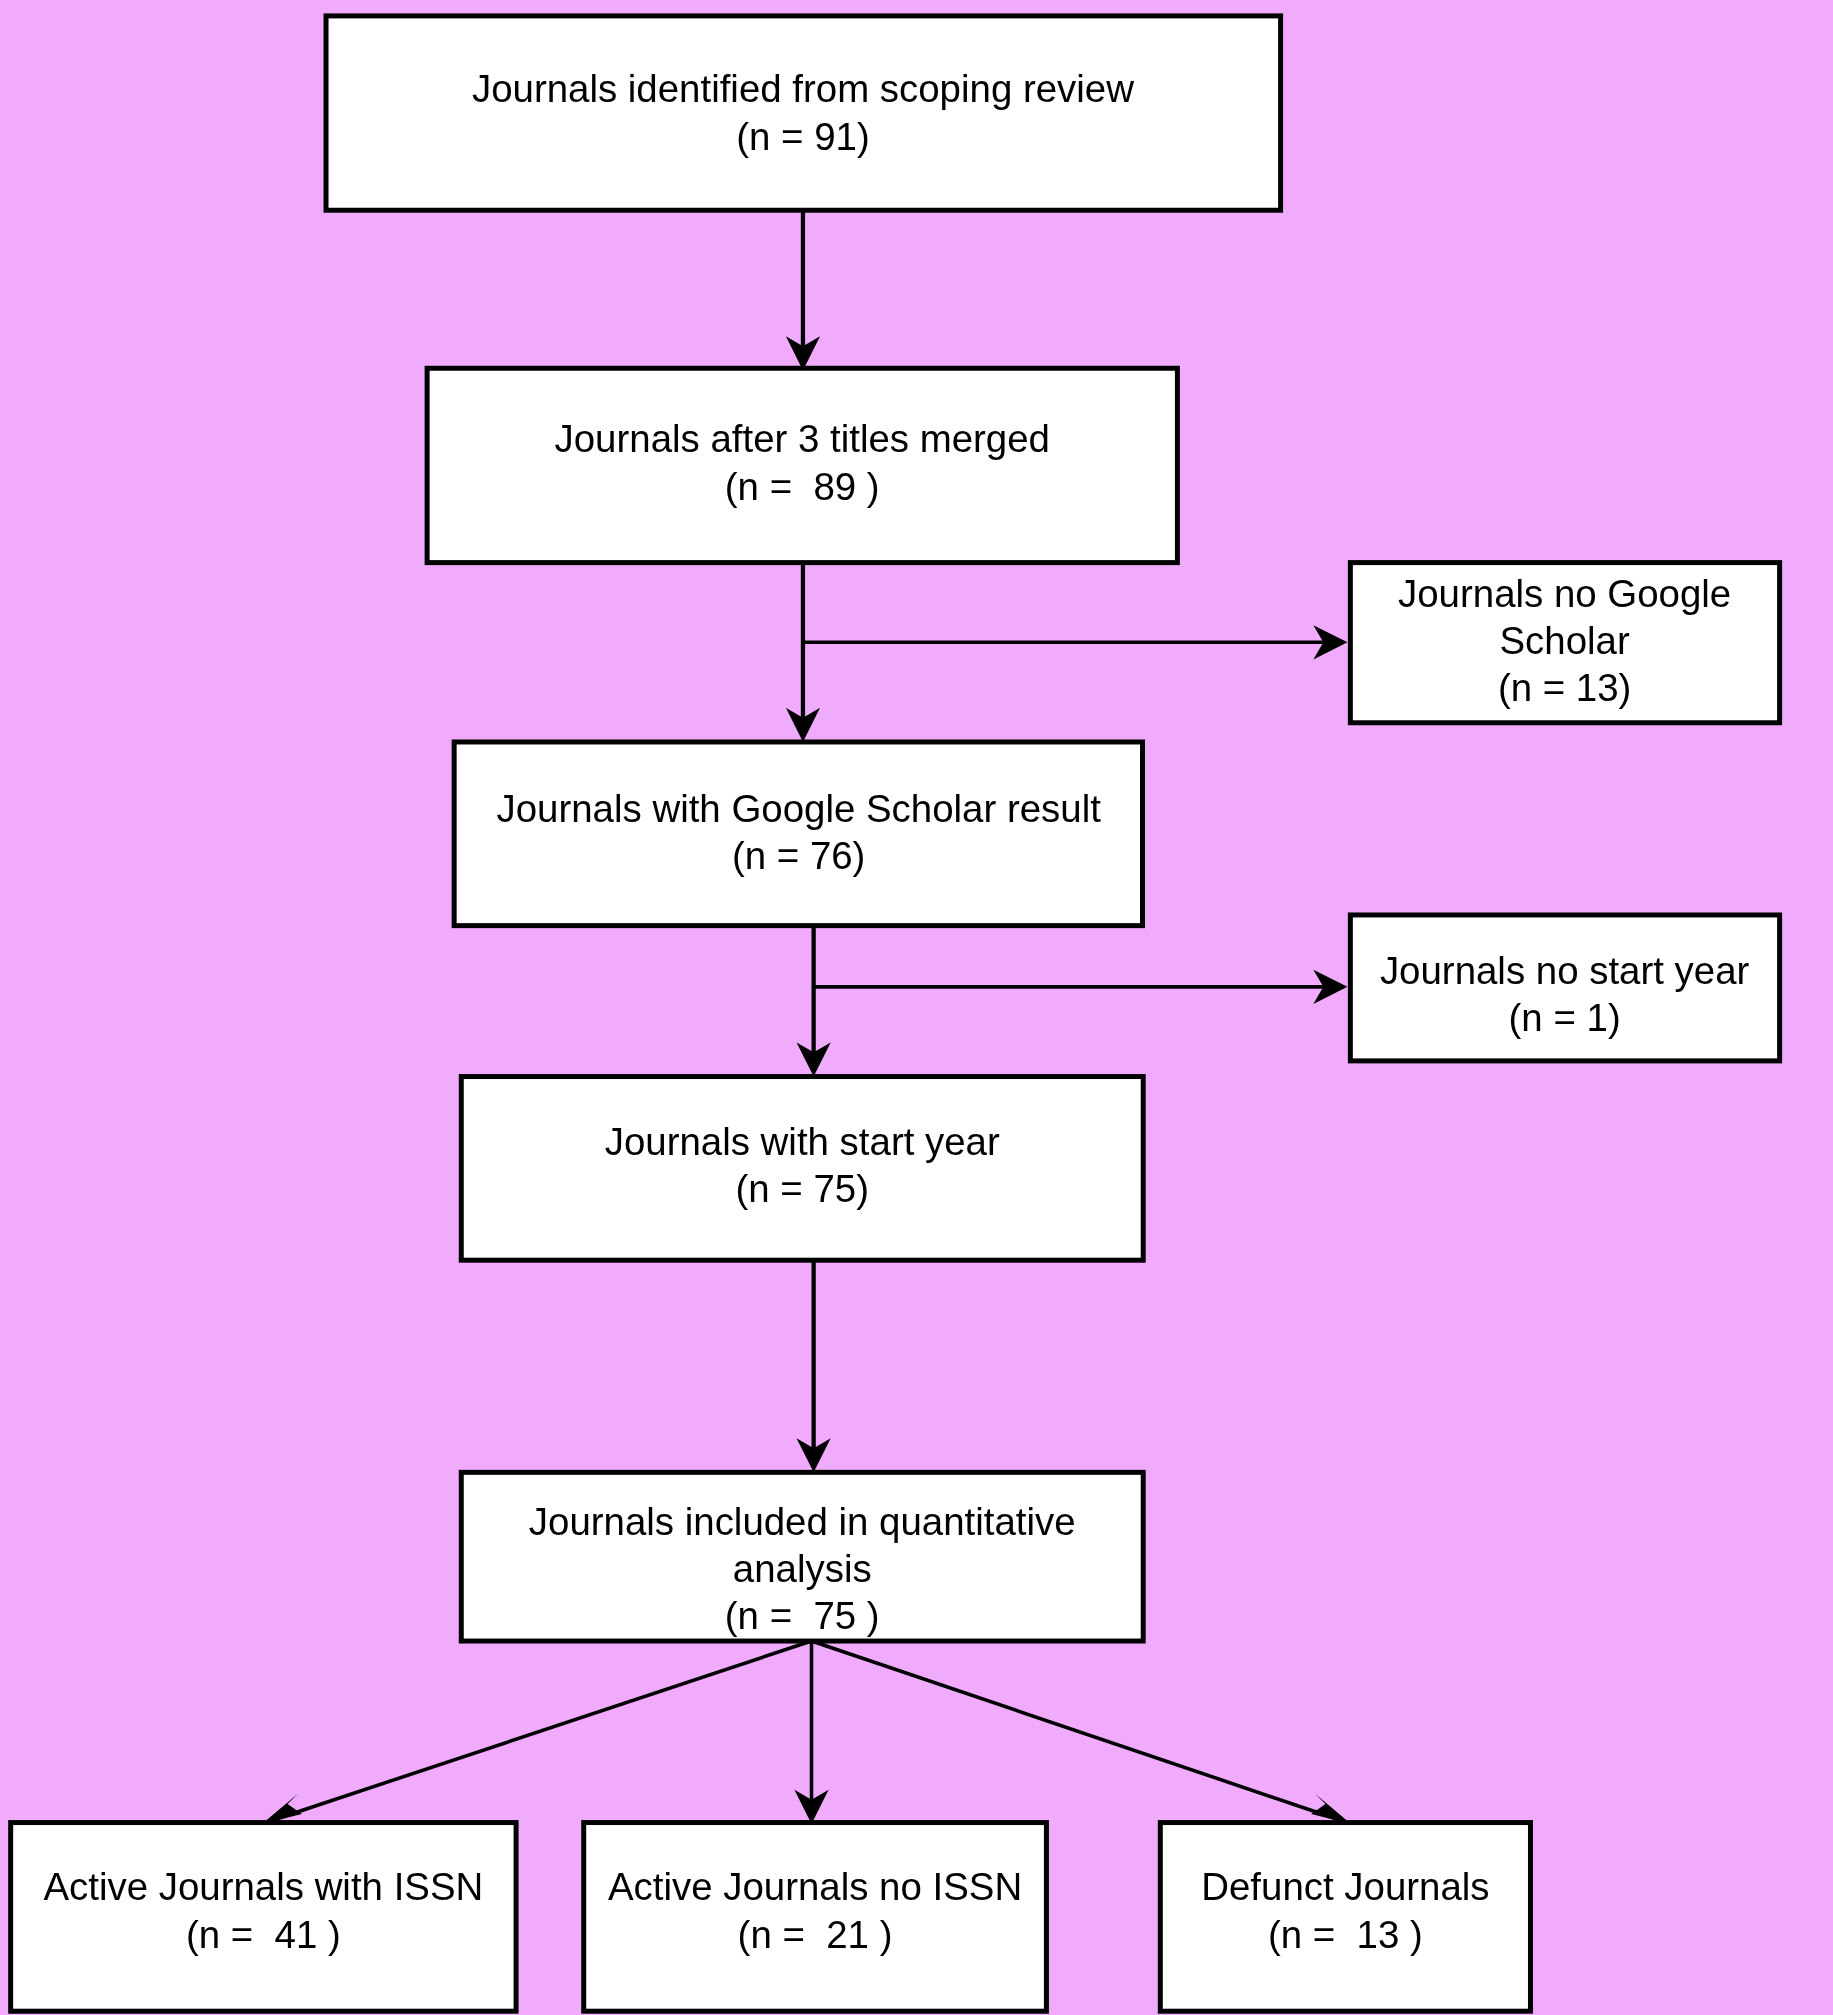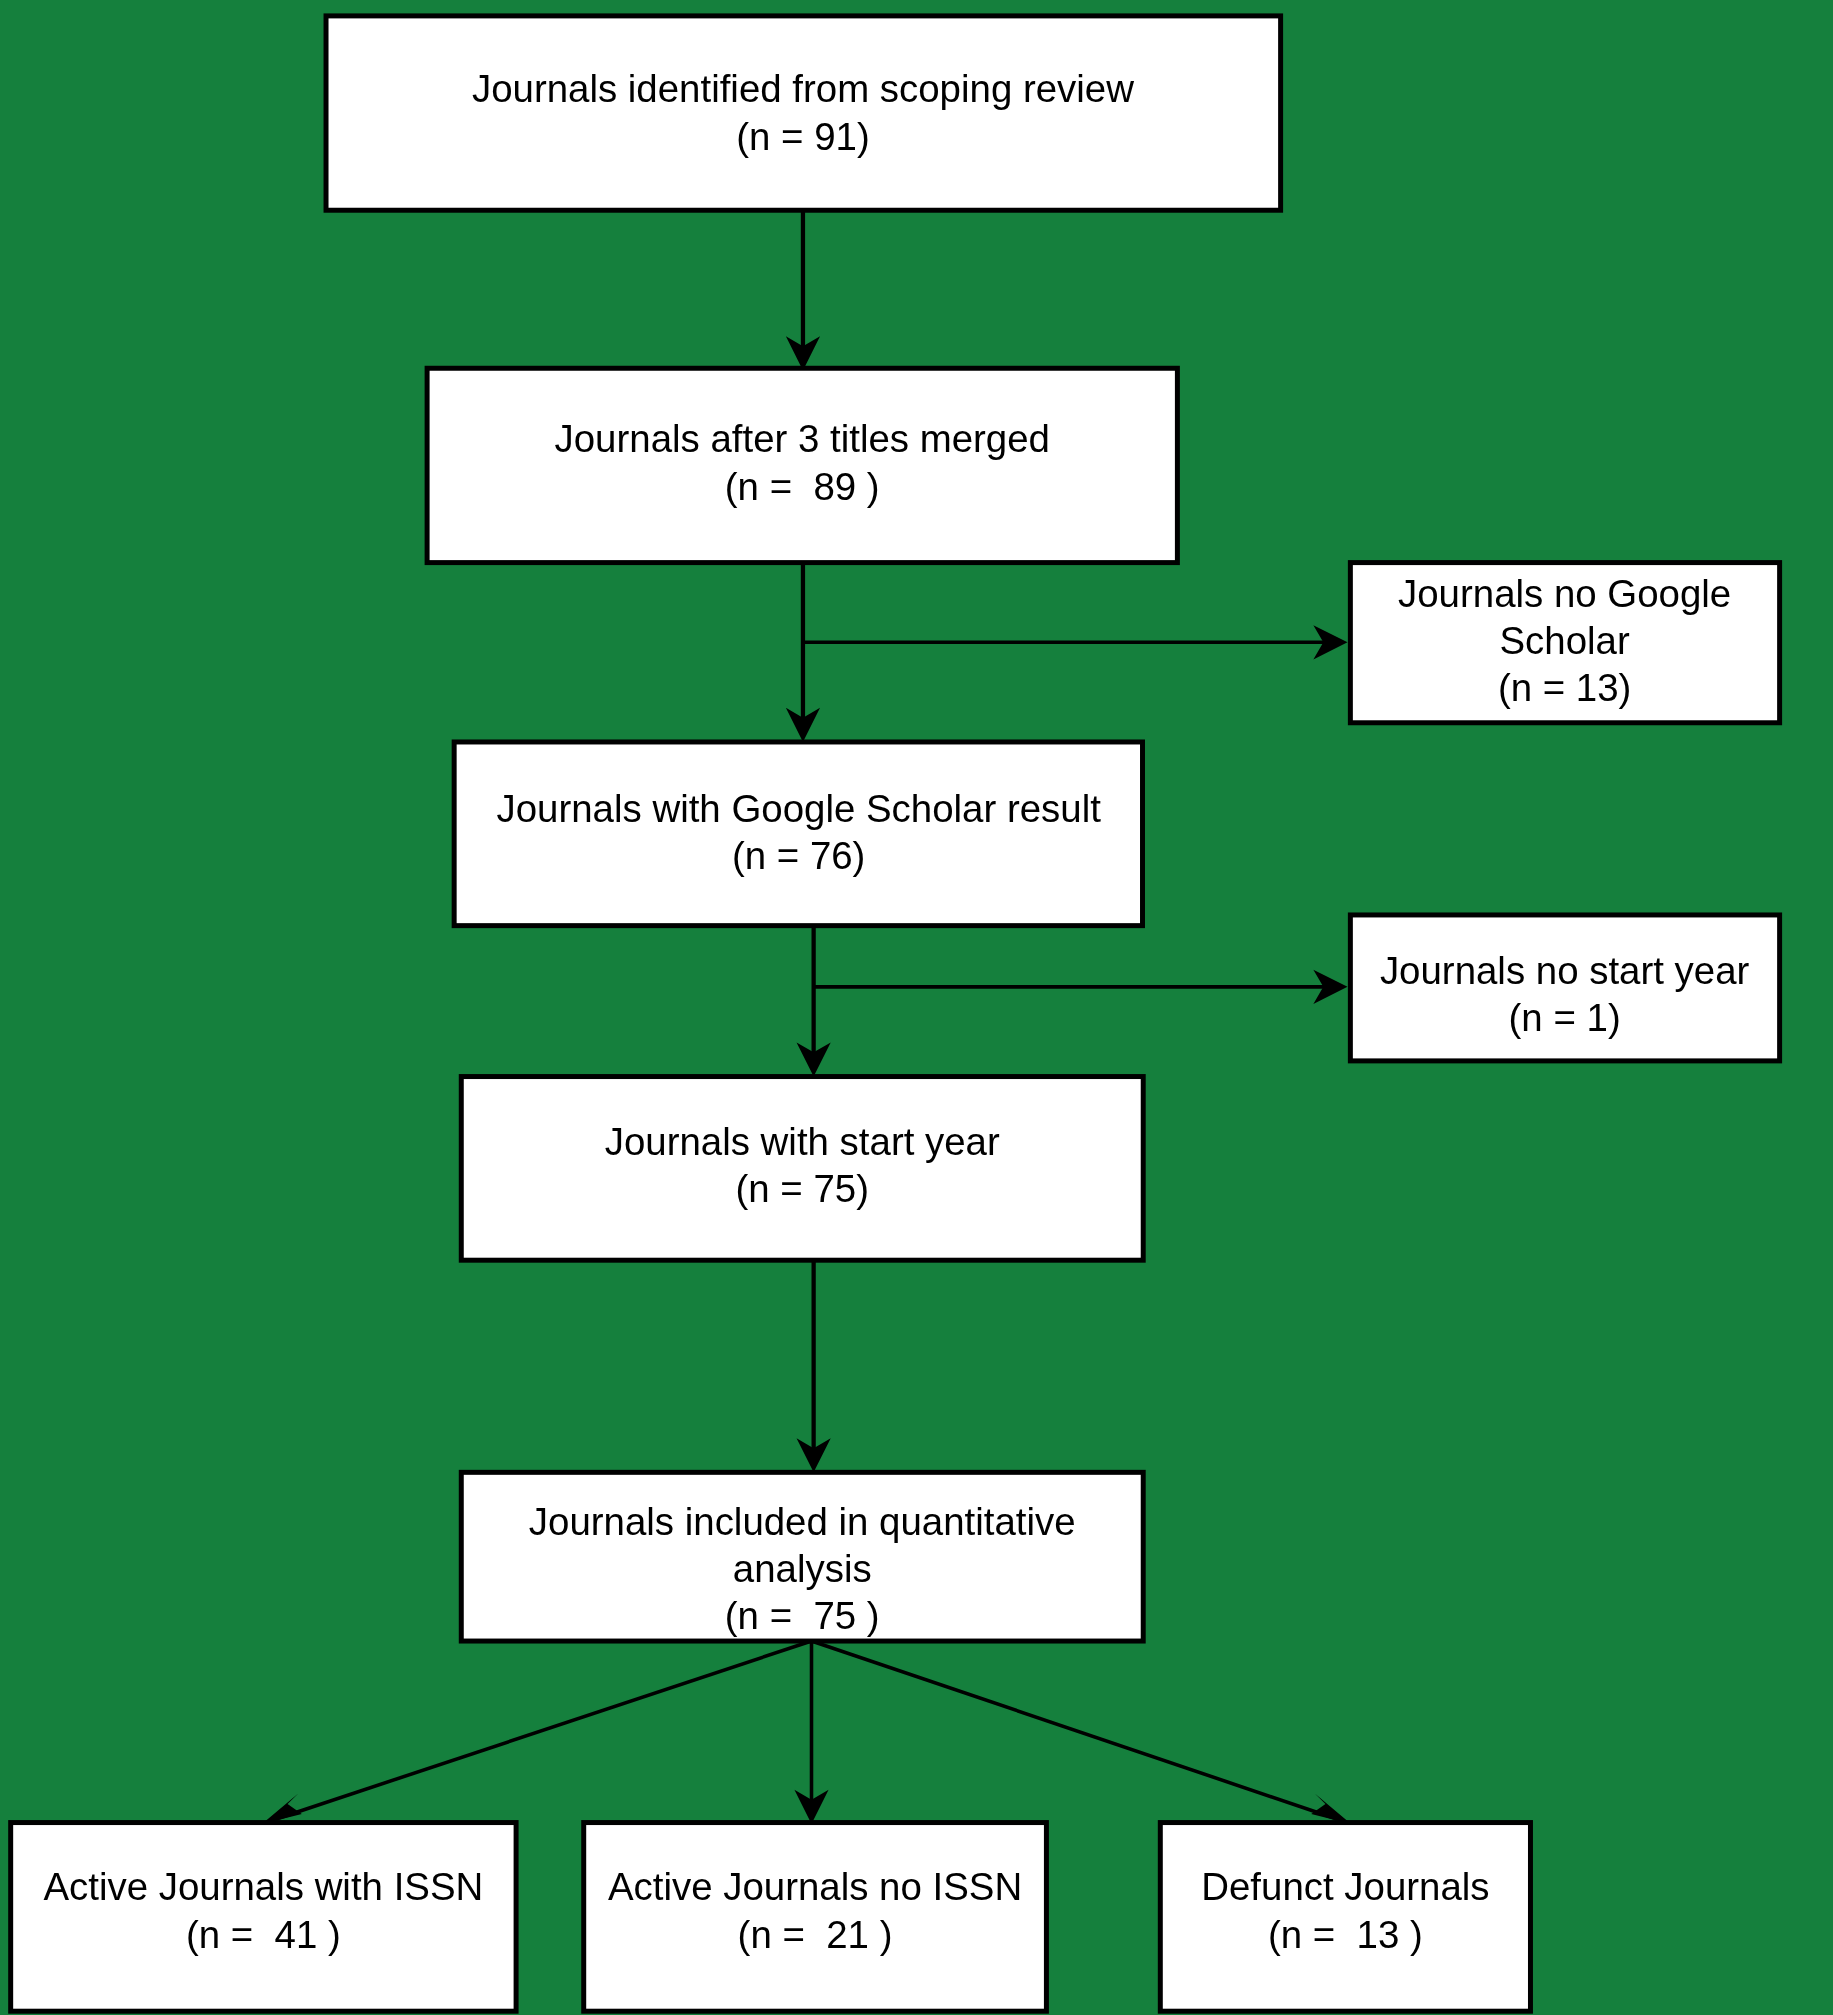--- a/index.html
+++ b/index.html
@@ -10,21 +10,21 @@
   body {
     width: 1833px;
     height: 2015px;
     font-family: "Liberation Sans", sans-serif;
     overflow: hidden;
   }
   #flowchart-root {
     position: relative;
     width: 1833px;
     height: 2015px;
-    background: #15803d;
+    background: #f0abfc;
   }
   svg#flow-svg {
     position: absolute;
     top: 0;
     left: 0;
     width: 1833px;
     height: 2015px;
     display: block;
   }
   .box-rect {

